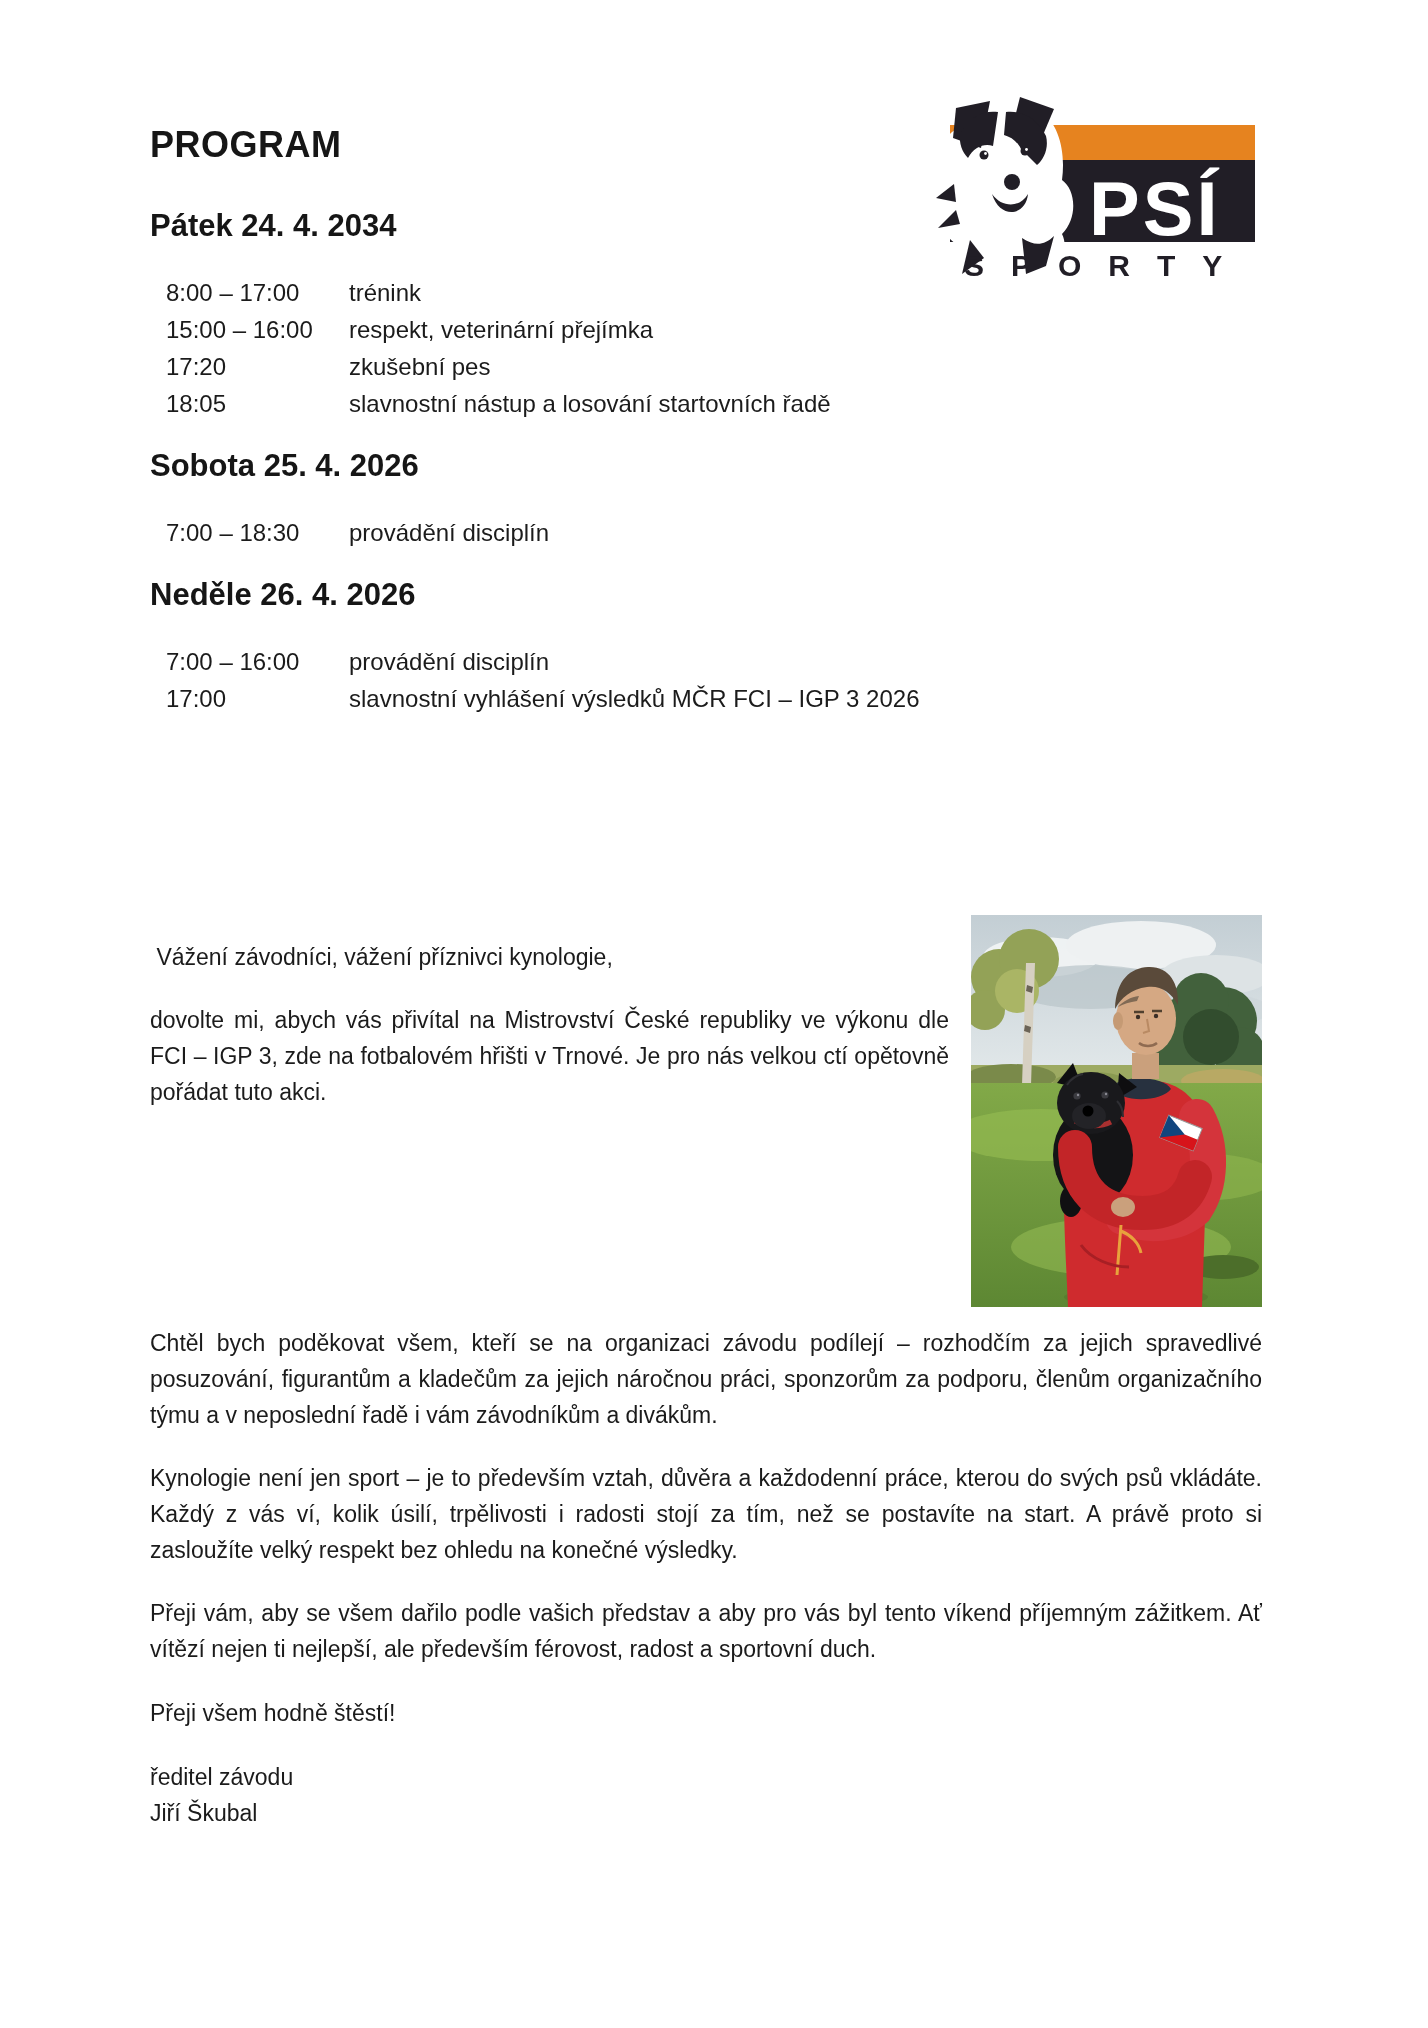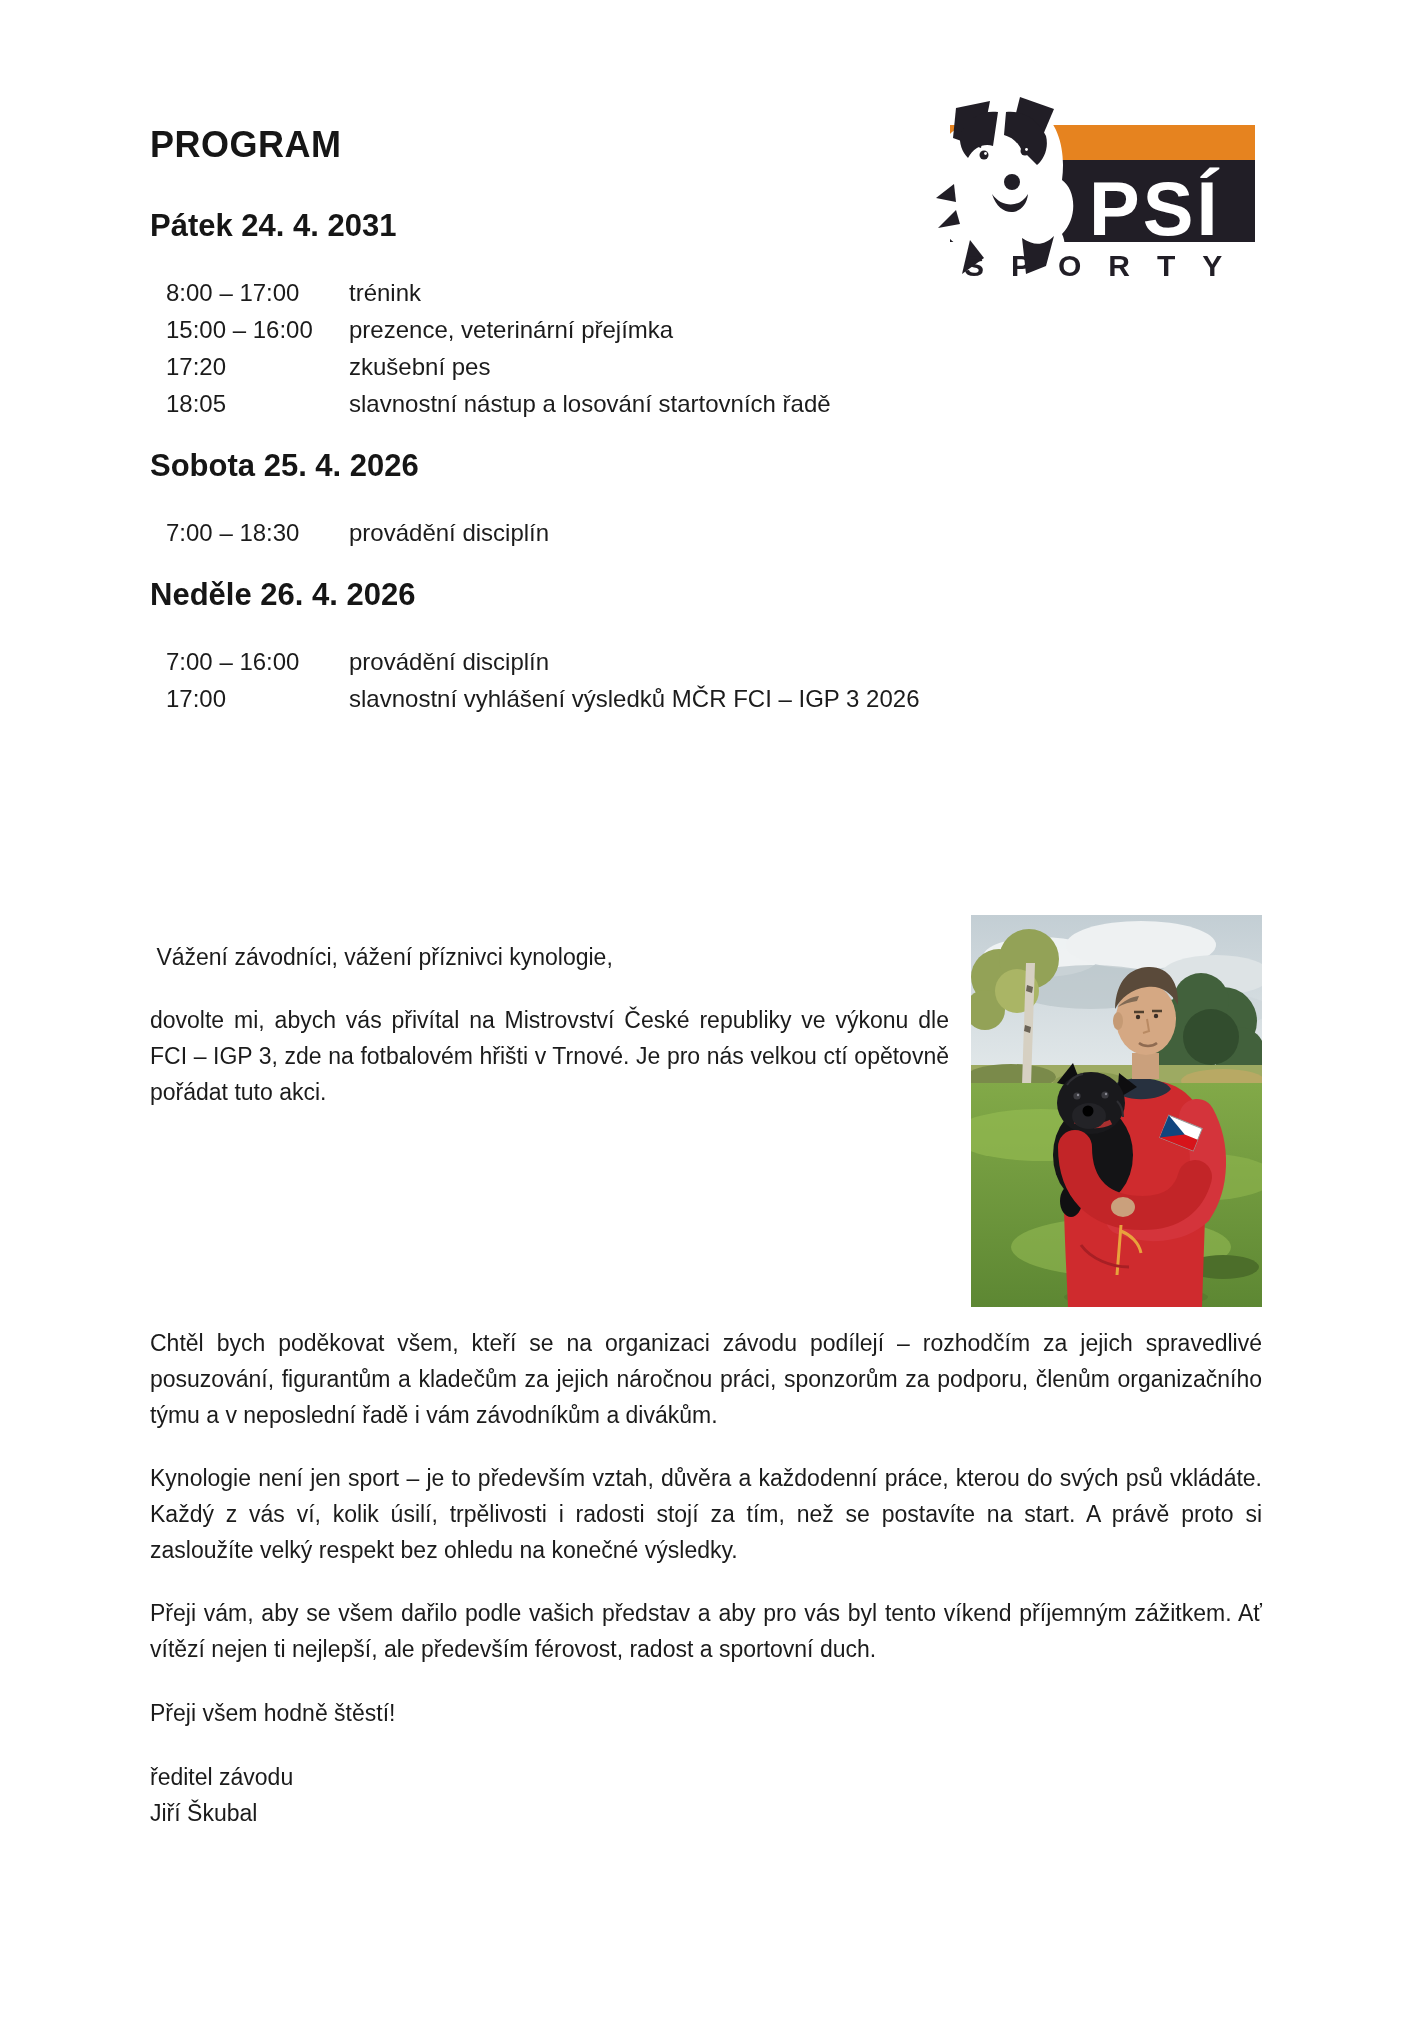--- a/index.html
+++ b/index.html
@@ -78,29 +78,29 @@
         <path fill="#211E26" d="M44,152 L36,186 L58,170 Z"></path>
         <path fill="#211E26" d="M96,150 C108,158 118,158 128,148 L120,178 L100,186 Z"></path>
       </g>
 
       <text x="38" y="188" font-family="Liberation Sans, sans-serif" font-size="30" font-weight="700" fill="#211E26" letter-spacing="27">SPORTY</text>
     </svg>
   </div>
 
   <section class="schedule">
 
-    <h2 class="day-heading">Pátek 24. 4. 2031</h2>
+    <h2 class="day-heading">Pátek 24. 4. 2034</h2>
     <div class="day-rows">
       <div class="srow">
         <span class="srow-time">8:00 – 17:00</span>
         <span class="srow-activity">trénink</span>
       </div>
       <div class="srow">
         <span class="srow-time">15:00 – 16:00</span>
-        <span class="srow-activity">prezence, veterinární přejímka</span>
+        <span class="srow-activity">respekt, veterinární přejímka</span>
       </div>
       <div class="srow">
         <span class="srow-time">17:20</span>
         <span class="srow-activity">zkušební pes</span>
       </div>
       <div class="srow">
         <span class="srow-time">18:05</span>
         <span class="srow-activity">slavnostní nástup a losování startovních řadě</span>
       </div>
     </div>

